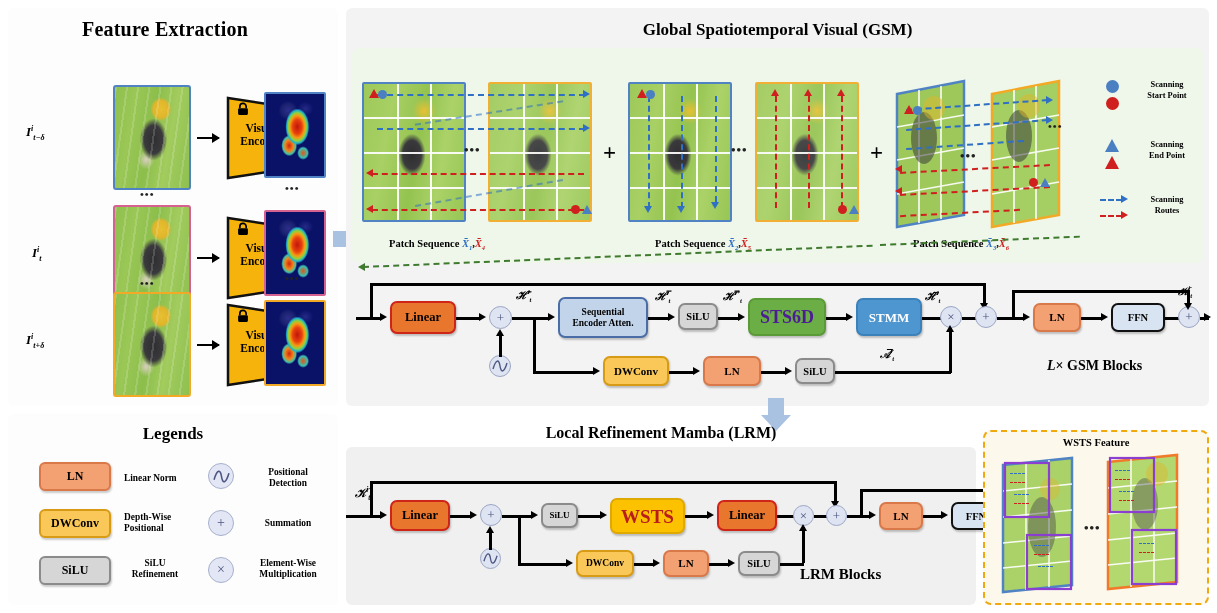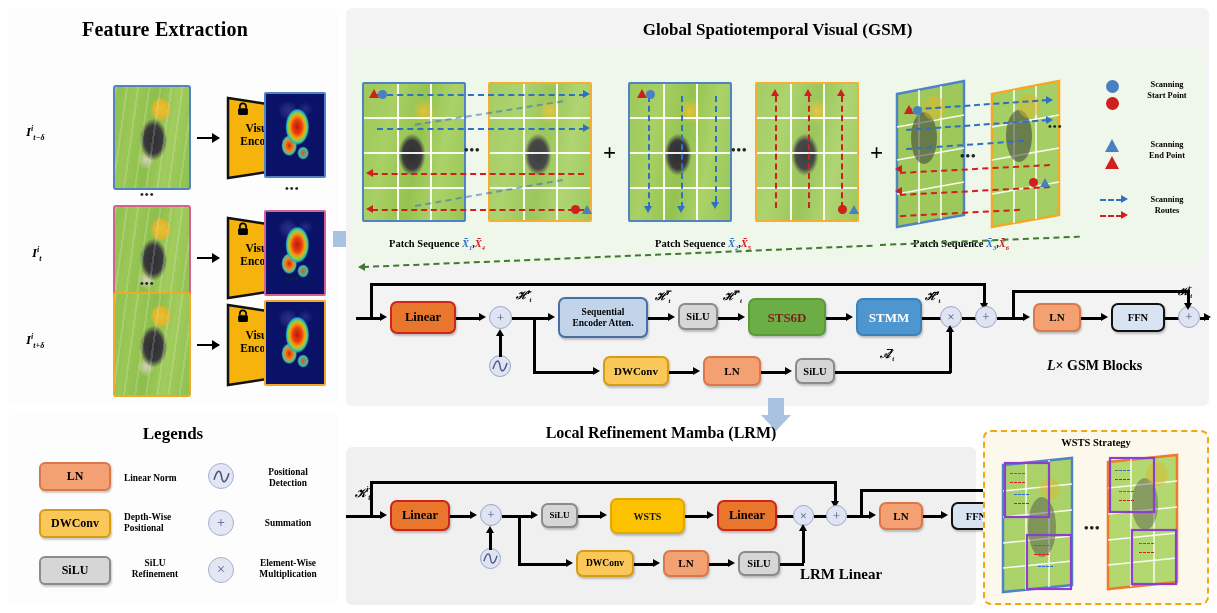--- a/index.html
+++ b/index.html
@@ -108,26 +108,26 @@
 
   
   .bx {
     position:absolute; border-radius:7px; display:flex; align-items:center; justify-content:center;
     text-align:center; font-weight:bold; color:#000; line-height:11px;
     box-shadow:1px 1.5px 2px rgba(0,0,0,.22);
   }
   .bx-linear { background:#e8762c; border:2px solid #cf2418; color:#000; font-size:12.5px; }
   .bx-sca    { background:#c2d4ea; border:2px solid #4a6da8; font-size:9.5px; }
   .bx-silu   { background:#d6d6d6; border:2px solid #8b8b8b; font-size:10.5px; }
-  .bx-sts6d  { background:#6bae46; border:2px solid #5a9b38; color:#7f1d1d; font-size:13px; }
+  .bx-sts6d  { background:#6bae46; border:2px solid #5a9b38; color:#4c1d95; font-size:18px; }
   .bx-stmm   { background:#4d96d0; border:2px solid #3c82ba; color:#fff; font-size:13px; }
   .bx-ln     { background:#f3a073; border:2px solid #d9794a; font-size:11px; }
   .bx-ffn    { background:#d9e4f2; border:2px solid #111; font-size:10.5px; }
   .bx-dwconv { background:#fac858; border:2px solid #d79b16; font-size:11px; }
-  .bx-wsts   { background:#fcc200; border:2px solid #e0a900; color:#0f172a; font-size:10px; }
+  .bx-wsts   { background:#fcc200; border:2px solid #e0a900; color:#b91c1c; font-size:19px; }
   .bx-det    { background:#d6d6d6; border:2px solid #555; font-size:10.5px; }
 
   .circ {
     position:absolute; border-radius:50%; background:#dfe4f2; border:1.6px solid #9aa6c4;
     display:flex;align-items:center;justify-content:center;font-size:13px;color:#49527a;
   }
   .line { position:absolute; background:#000; }
   .ah { position:absolute; width:0;height:0;border-left:7px solid #000;border-top:4.5px solid transparent;border-bottom:4.5px solid transparent; }
   .av { position:absolute; width:0;height:0;border-top:7px solid #000;border-left:4.5px solid transparent;border-right:4.5px solid transparent; }
   .al { position:absolute; width:0;height:0;border-right:7px solid #000;border-top:4.5px solid transparent;border-bottom:4.5px solid transparent; }
@@ -582,24 +582,24 @@
 <div class="bx bx-det" style="left:1074px;top:478px;width:26px;height:74px;">
   <span style="writing-mode:vertical-rl;">Detection.</span>
 </div>
 <div style="position:absolute;left:1104px;top:505px;">
   <svg width="30" height="22" viewBox="0 0 30 22">
       <polygon points="0,7 18,7 18,1 29,11 18,21 18,15 0,15" fill="#7fa7d6"></polygon>
     </svg>
 </div>
 <div class="math" style="left:1106px;top:482px;font-size:12px;font-weight:bold;color:#2f6fc4;">Ĥ<sup>i</sup><sub>t</sub></div>
 
-<div style="position:absolute;left:800px;top:566px;font-size:15px;font-weight:bold;">LRM Linear</div>
+<div style="position:absolute;left:800px;top:566px;font-size:15px;font-weight:bold;">LRM Blocks</div>
 
 <div id="wsts-panel"></div>
-<div id="wsts-title">WSTS Strategy</div>
+<div id="wsts-title">WSTS Feature</div>
 
 <div style="position:absolute;left:1000px;top:455px;">
   <svg width="78" height="140" viewBox="0 0 78 140">
     <polygon points="3,10 72,3 72,130 3,137" fill="#abd268" stroke="#4f83c4" stroke-width="2.5"></polygon>
     <g stroke="#fff" stroke-width="1.5" opacity=".92">
       <line x1="3" y1="36" x2="72" y2="29"></line>
         <line x1="3" y1="62" x2="72" y2="55"></line>
         <line x1="3" y1="88" x2="72" y2="81"></line>
         <line x1="3" y1="113" x2="72" y2="106"></line>
       <line x1="26" y1="7" x2="26" y2="135"></line>

